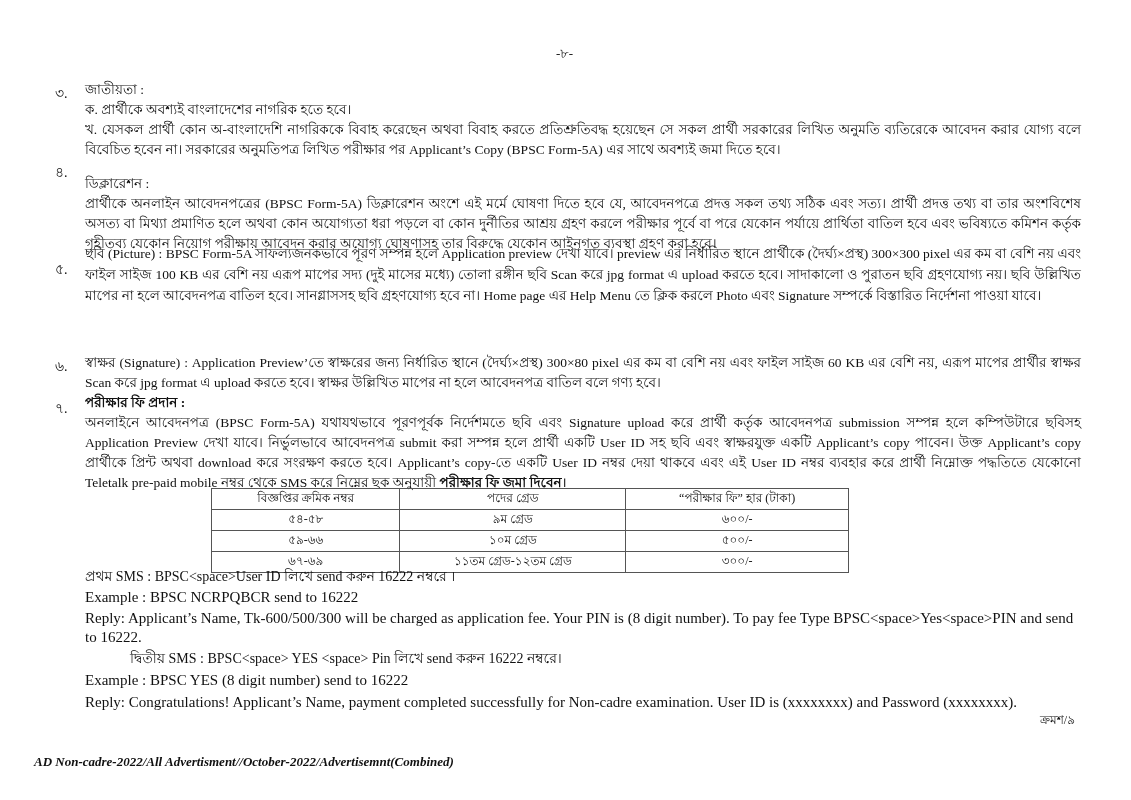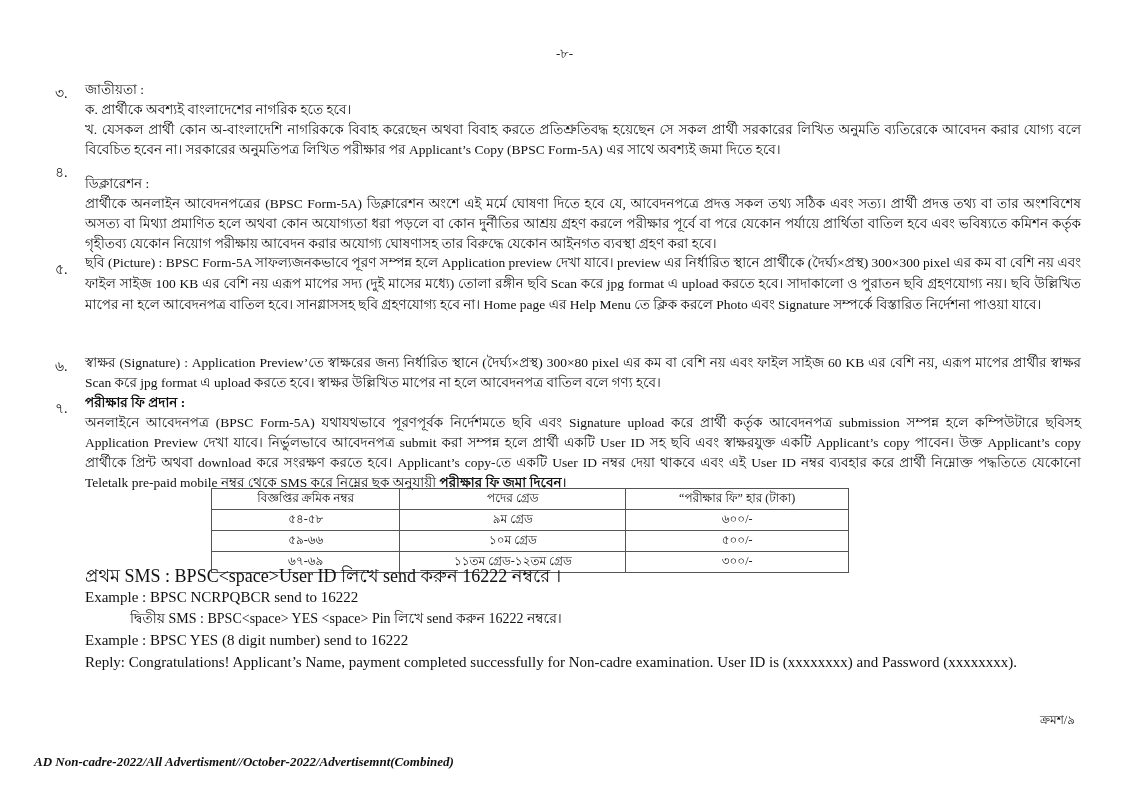--- a/index.html
+++ b/index.html
@@ -37,21 +37,21 @@
   <p>খ. যেসকল প্রার্থী কোন অ-বাংলাদেশি নাগরিককে বিবাহ করেছেন অথবা বিবাহ করতে প্রতিশ্রুতিবদ্ধ হয়েছেন সে সকল প্রার্থী সরকারের লিখিত অনুমতি ব্যতিরেকে আবেদন করার যোগ্য বলে বিবেচিত হবেন না। সরকারের অনুমতিপত্র লিখিত পরীক্ষার পর Applicant’s Copy (BPSC Form-5A) এর সাথে অবশ্যই জমা দিতে হবে।</p>
 </div>
 
 <div class="num" style="top:161px;">৪.</div>
 <div class="body" style="top:174px;">
   <p>ডিক্লারেশন :</p>
   <p>প্রার্থীকে অনলাইন আবেদনপত্রের (BPSC Form-5A) ডিক্লারেশন অংশে এই মর্মে ঘোষণা দিতে হবে যে, আবেদনপত্রে প্রদত্ত সকল তথ্য সঠিক এবং সত্য। প্রার্থী প্রদত্ত তথ্য বা তার অংশবিশেষ অসত্য বা মিথ্যা প্রমাণিত হলে অথবা কোন অযোগ্যতা ধরা পড়লে বা কোন দুর্নীতির আশ্রয় গ্রহণ করলে পরীক্ষার পূর্বে বা পরে যেকোন পর্যায়ে প্রার্থিতা বাতিল হবে এবং ভবিষ্যতে কমিশন কর্তৃক গৃহীতব্য যেকোন নিয়োগ পরীক্ষায় আবেদন করার অযোগ্য ঘোষণাসহ তার বিরুদ্ধে যেকোন আইনগত ব্যবস্থা গ্রহণ করা হবে।</p>
 </div>
 
 <div class="num" style="top:258px;">৫.</div>
-<div class="body" style="top:252px; line-height:21px;">
+<div class="body" style="top:243px; line-height:21px;">
   <p>ছবি (Picture) : BPSC Form-5A সাফল্যজনকভাবে পূরণ সম্পন্ন হলে Application preview দেখা যাবে। preview এর নির্ধারিত স্থানে প্রার্থীকে (দৈর্ঘ্য×প্রস্থ) 300×300 pixel এর কম বা বেশি নয় এবং ফাইল সাইজ 100 KB এর বেশি নয় এরূপ মাপের সদ্য (দুই মাসের মধ্যে) তোলা রঙ্গীন ছবি Scan করে jpg format এ upload করতে হবে। সাদাকালো ও পুরাতন ছবি গ্রহণযোগ্য নয়। ছবি উল্লিখিত মাপের না হলে আবেদনপত্র বাতিল হবে। সানগ্লাসসহ ছবি গ্রহণযোগ্য হবে না। Home page এর Help Menu তে ক্লিক করলে Photo এবং Signature সম্পর্কে বিস্তারিত নির্দেশনা পাওয়া যাবে।</p>
 </div>
 
 <div class="num" style="top:355px;">৬.</div>
 <div class="body" style="top:353px;">
   <p>স্বাক্ষর (Signature) : Application Preview’তে স্বাক্ষরের জন্য নির্ধারিত স্থানে (দৈর্ঘ্য×প্রস্থ) 300×80 pixel এর কম বা বেশি নয় এবং ফাইল সাইজ 60 KB এর বেশি নয়, এরূপ মাপের প্রার্থীর স্বাক্ষর Scan করে jpg format এ upload  করতে হবে। স্বাক্ষর উল্লিখিত মাপের না হলে আবেদনপত্র বাতিল বলে গণ্য হবে।</p>
 </div>
 
 <div class="num" style="top:397px;">৭.</div>
 <div class="body" style="top:393px;">
@@ -80,21 +80,22 @@
     </tr>
     <tr>
       <td>৬৭-৬৯</td>
       <td>১১তম গ্রেড-১২তম গ্রেড</td>
       <td>৩০০/-</td>
     </tr>
   </tbody>
 </table>
 
 <div class="sms" style="top:567px;">
-  <p style="font-size:18px;">প্রথম SMS : BPSC&lt;space&gt;User ID লিখে send করুন 16222 নম্বরে ।</p>
+  <p style="font-size:14px;">প্রথম SMS : BPSC&lt;space&gt;User ID লিখে send করুন 16222 নম্বরে ।</p>
   <p style="margin-top:2px;">Example :  BPSC  NCRPQBCR send to 16222</p>
+  <p style="margin-top:2px;">Reply: Applicant’s Name, Tk-600/500/300 will be charged as application fee. Your PIN is (8 digit number). To pay fee Type BPSC&lt;space&gt;Yes&lt;space&gt;PIN and send to 16222.</p>
   <p style="font-size:14px; margin-top:2px;margin-left:45px;">দ্বিতীয় SMS : BPSC&lt;space&gt; YES &lt;space&gt; Pin লিখে send করুন 16222  নম্বরে।</p>
   <p style="margin-top:3px;">Example : BPSC YES (8 digit number) send to 16222</p>
   <p style="margin-top:3px;">Reply: Congratulations! Applicant’s Name, payment completed successfully for Non-cadre examination. User ID is (xxxxxxxx) and Password (xxxxxxxx).</p>
 </div>
 
 <div class="cont">ক্রমশ/৯</div>
 <div class="footer">AD Non-cadre-2022/All Advertisment//October-2022/Advertisemnt(Combined)</div>
 
 </body></html>

